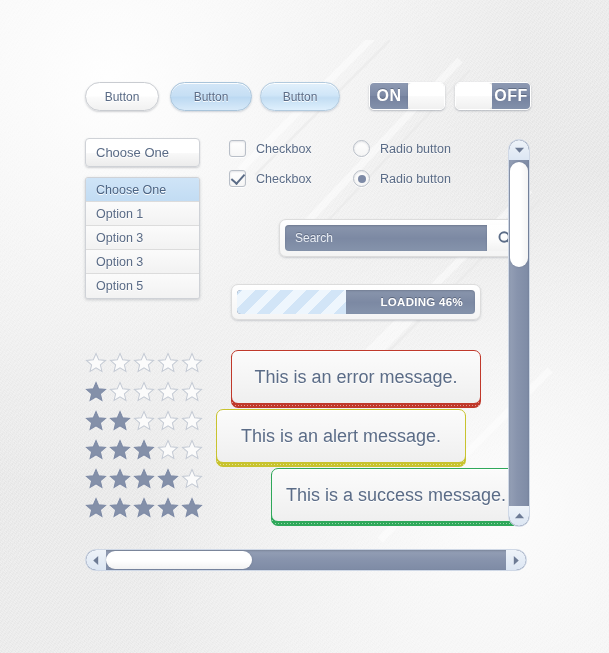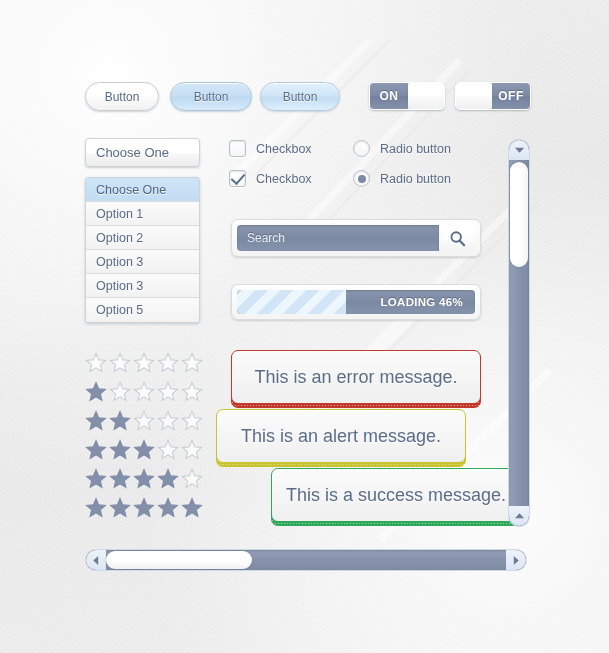--- a/index.html
+++ b/index.html
@@ -84,21 +84,21 @@
     display: flex;
     cursor: pointer;
     user-select: none;
     box-sizing: border-box;
   }
   .toggle .tg-label {
     flex: 1;
     display: flex;
     align-items: center;
     justify-content: center;
-    font-size: 12px;
+    font-size: 16px;
     font-weight: bold;
     letter-spacing: 0.5px;
     color: #ffffff;
     text-shadow: 0 -1px 0 rgba(70,80,100,0.55);
     background: linear-gradient(to bottom, #8d99b2 0%, #7d8aa6 48%, #74819e 52%, #8391ab 100%);
   }
   .toggle .tg-knob {
     width: 36px;
     background: linear-gradient(to bottom, #ffffff 0%, #ffffff 50%, #fafafa 52%, #f0f0f0 100%);
     border-radius: 4px;
@@ -208,20 +208,21 @@
     position: absolute;
     width: 250px;
     height: 38px;
     border-radius: 7px;
     background: linear-gradient(to bottom, #ffffff 0%, #f4f4f4 100%);
     border: 1px solid #dcdcdc;
     box-shadow: 0 1px 2px rgba(130,135,145,0.35), inset 0 1px 0 #ffffff;
     box-sizing: border-box;
     padding: 5px;
     display: flex;
+    margin-left: 48px;
   }
   .search-field {
     flex: 1;
     border-radius: 4px 0 0 4px;
     background: linear-gradient(to bottom, #8a96ad 0%, #7c89a3 52%, #8593ab 100%);
     display: flex;
     align-items: center;
     padding-left: 10px;
     box-shadow: inset 0 1px 2px rgba(60,70,90,0.35);
   }
@@ -417,21 +418,20 @@
     <div class="tg-label">OFF</div>
   </div>
 
   <div class="select-head" style="left:85px; top:138px;">
     <span>Choose One</span>
   </div>
 
   <div class="select-list" style="left:85px; top:177px;">
     <div class="opt sel">Choose One</div>
     <div class="opt">Option 1</div>
-    <div class="opt">Option 2</div>
     <div class="opt">Option 3</div>
     <div class="opt">Option 3</div>
     <div class="opt">Option 5</div>
   </div>
 
   <div class="ctl-row" style="left:229px; top:140px;">
     <span class="cb-box"></span>
     <span class="lbl">Checkbox</span>
   </div>
   <div class="ctl-row" style="left:229px; top:170px;">

